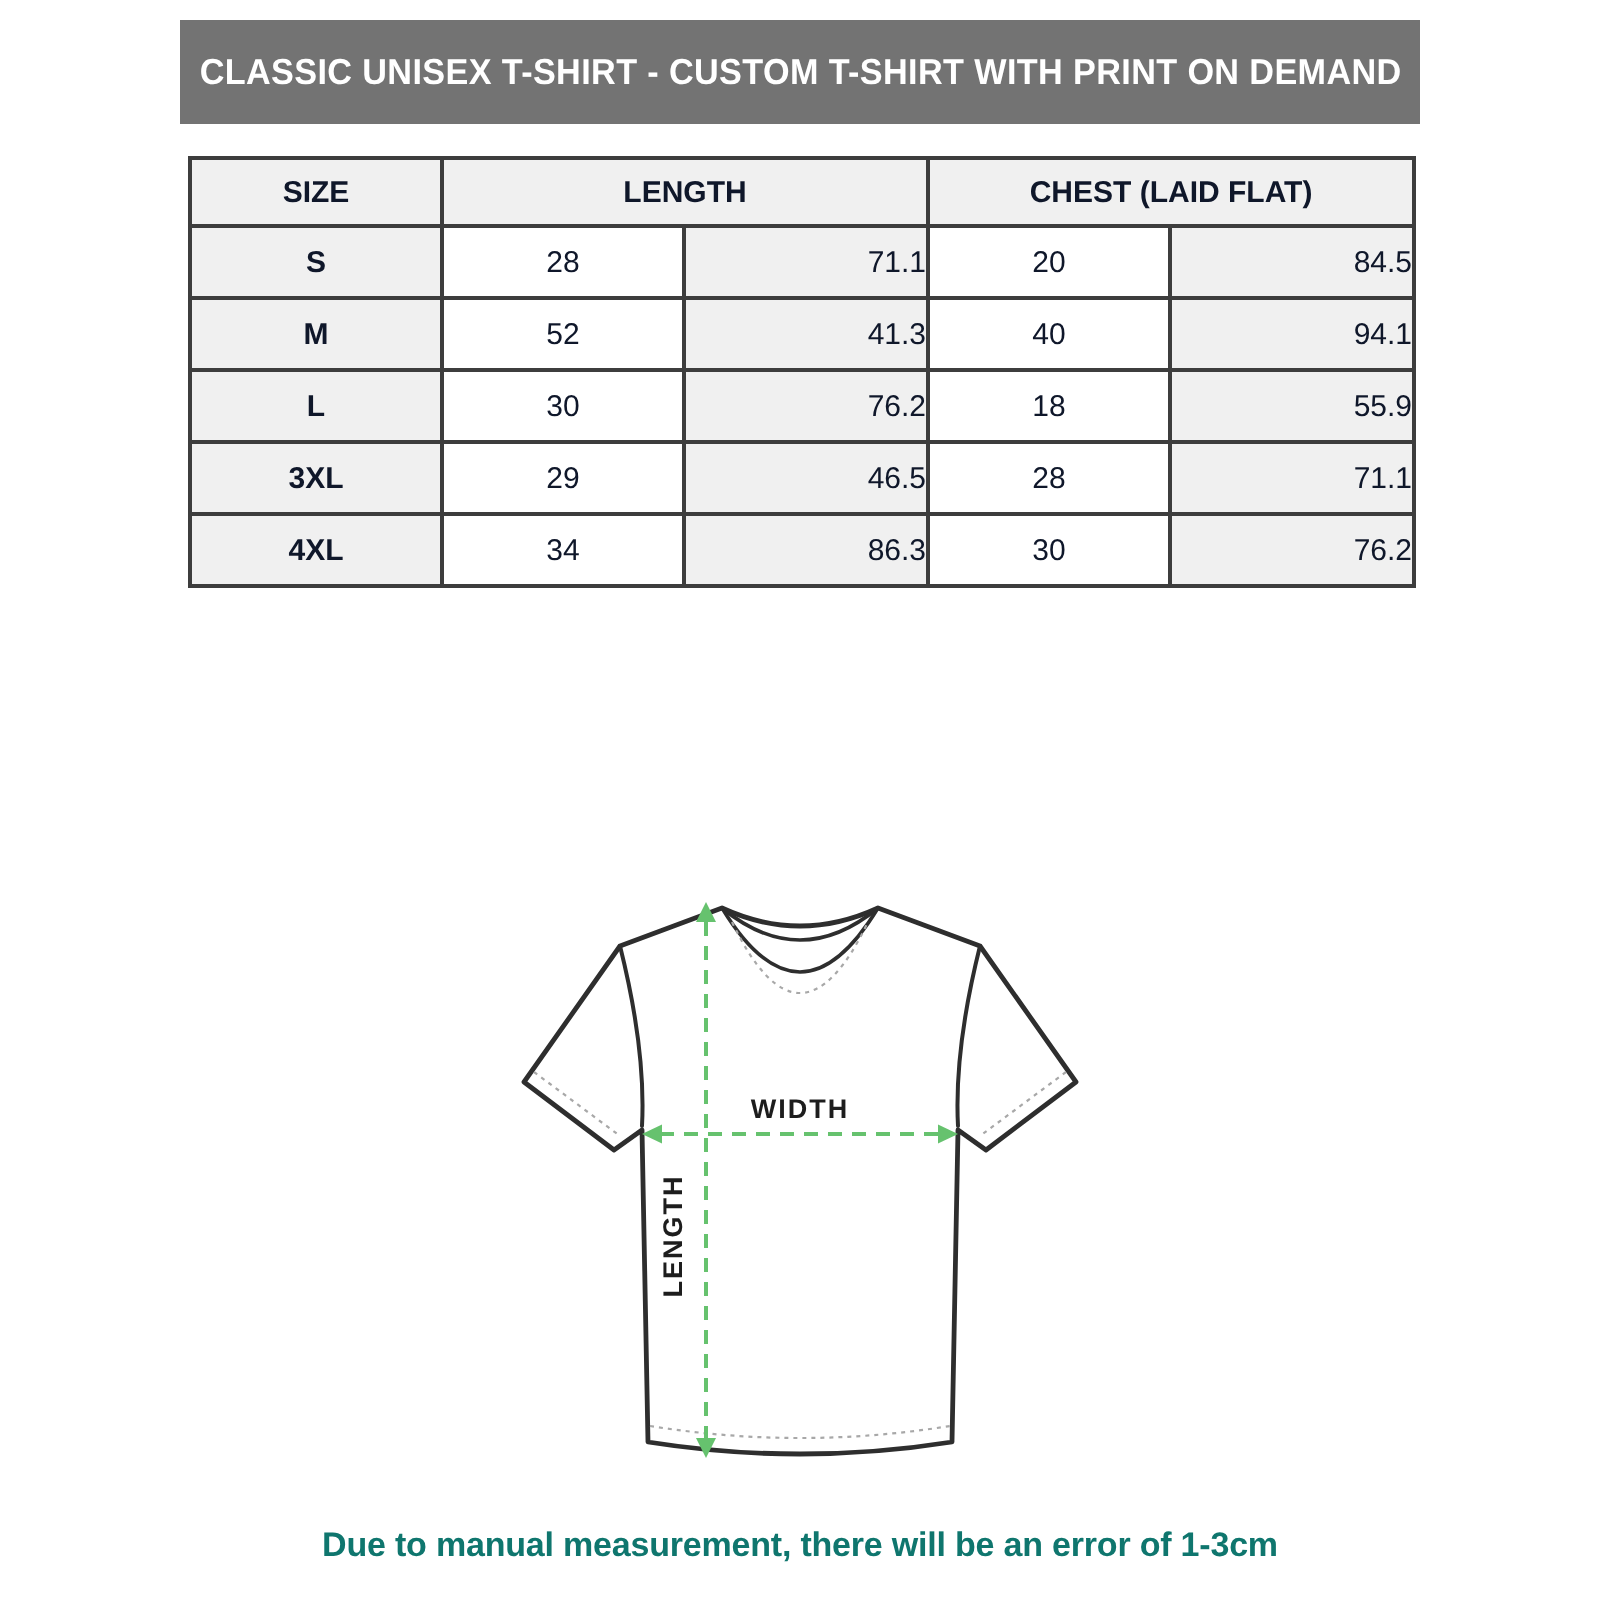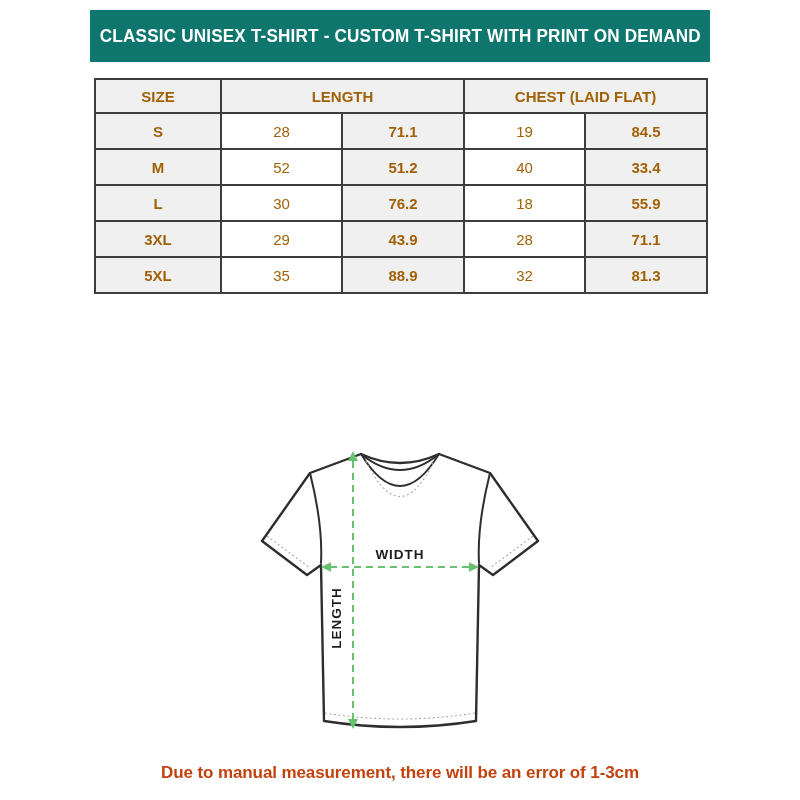--- a/index.html
+++ b/index.html
@@ -4,44 +4,44 @@
 <style>
   html,body { margin:0; padding:0; }
   body {
     width:800px; height:800px; position:relative;
     background:#ffffff;
     font-family:"Liberation Sans", sans-serif;
     overflow:hidden;
   }
   .banner {
     position:absolute; left:90px; top:10px; width:620px; height:52px;
-    background:#0f766e;
+    background:#737373;
     display:flex; align-items:center; justify-content:center;
   }
   .banner .banner-text {
     color:#ffffff; font-weight:700; font-size:18px; letter-spacing:0.2px;
     white-space:nowrap; transform:scaleX(0.95);
   }
   table.size-table {
     position:absolute; left:94px; top:78px; width:612px;
     border-collapse:collapse; table-layout:fixed;
   }
   .size-table th, .size-table td {
     border:2px solid #3d3d3d; text-align:center; vertical-align:middle;
-    padding:0; color:#a16207; font-size:15px;
+    padding:0; color:#0f172a; font-size:15px;
   }
   .size-table thead th { height:32px; background:#f0f0f0; font-weight:700; }
   .size-table tbody th, .size-table tbody td { height:34px; }
   .size-table tbody th { background:#f0f0f0; font-weight:700; }
   .size-table td.col-in { background:#ffffff; font-weight:400; }
-  .size-table td.col-cm { background:#f0f0f0; font-weight:700; }
+  .size-table td.col-cm { background:#f0f0f0; font-weight:400;text-align:right; }
   .shirt-diagram { position:absolute; left:240px; top:430px; width:320px; height:320px; }
   .measure-note {
     position:absolute; left:0; top:763px; width:800px; text-align:center;
-    color:#c2410c; font-weight:700; font-size:17px; letter-spacing:-0.1px;
+    color:#0f766e; font-weight:700; font-size:17px; letter-spacing:-0.1px;
   }
 </style>
 </head>
 <body>
 
 <header class="banner">
   <span class="banner-text">CLASSIC UNISEX T-SHIRT - CUSTOM T-SHIRT WITH PRINT ON DEMAND</span>
 </header>
 
 <table class="size-table">
@@ -57,50 +57,50 @@
       <th>SIZE</th>
       <th colspan="2">LENGTH</th>
       <th colspan="2">CHEST (LAID FLAT)</th>
     </tr>
   </thead>
   <tbody>
     <tr>
       <th>S</th>
       <td class="col-in">28</td>
       <td class="col-cm">71.1</td>
-      <td class="col-in">19</td>
+      <td class="col-in">20</td>
       <td class="col-cm">84.5</td>
     </tr>
     <tr>
       <th>M</th>
       <td class="col-in">52</td>
-      <td class="col-cm">51.2</td>
+      <td class="col-cm">41.3</td>
       <td class="col-in">40</td>
-      <td class="col-cm">33.4</td>
+      <td class="col-cm">94.1</td>
     </tr>
     <tr>
       <th>L</th>
       <td class="col-in">30</td>
       <td class="col-cm">76.2</td>
       <td class="col-in">18</td>
       <td class="col-cm">55.9</td>
     </tr>
     <tr>
       <th>3XL</th>
       <td class="col-in">29</td>
-      <td class="col-cm">43.9</td>
+      <td class="col-cm">46.5</td>
       <td class="col-in">28</td>
       <td class="col-cm">71.1</td>
     </tr>
     <tr>
-      <th>5XL</th>
-      <td class="col-in">35</td>
-      <td class="col-cm">88.9</td>
-      <td class="col-in">32</td>
-      <td class="col-cm">81.3</td>
+      <th>4XL</th>
+      <td class="col-in">34</td>
+      <td class="col-cm">86.3</td>
+      <td class="col-in">30</td>
+      <td class="col-cm">76.2</td>
     </tr>
   </tbody>
 </table>
 
 <svg class="shirt-diagram" viewBox="0 0 320 320" xmlns="http://www.w3.org/2000/svg">
 
   <g fill="#ffffff" stroke="#2e2e2e" stroke-width="2.4" stroke-linejoin="round" stroke-linecap="round">
     <path d="M121,24 L70,43 L22,111 L67,145 L81,135 L84,291 Q160,303 236,291 L239,135 L253,145 L298,111 L250,43 L199,24 Q160,42 121,24 Z"></path>
 
     <path d="M121,24 Q160,56 199,24" fill="none" stroke-width="1.8"></path>

